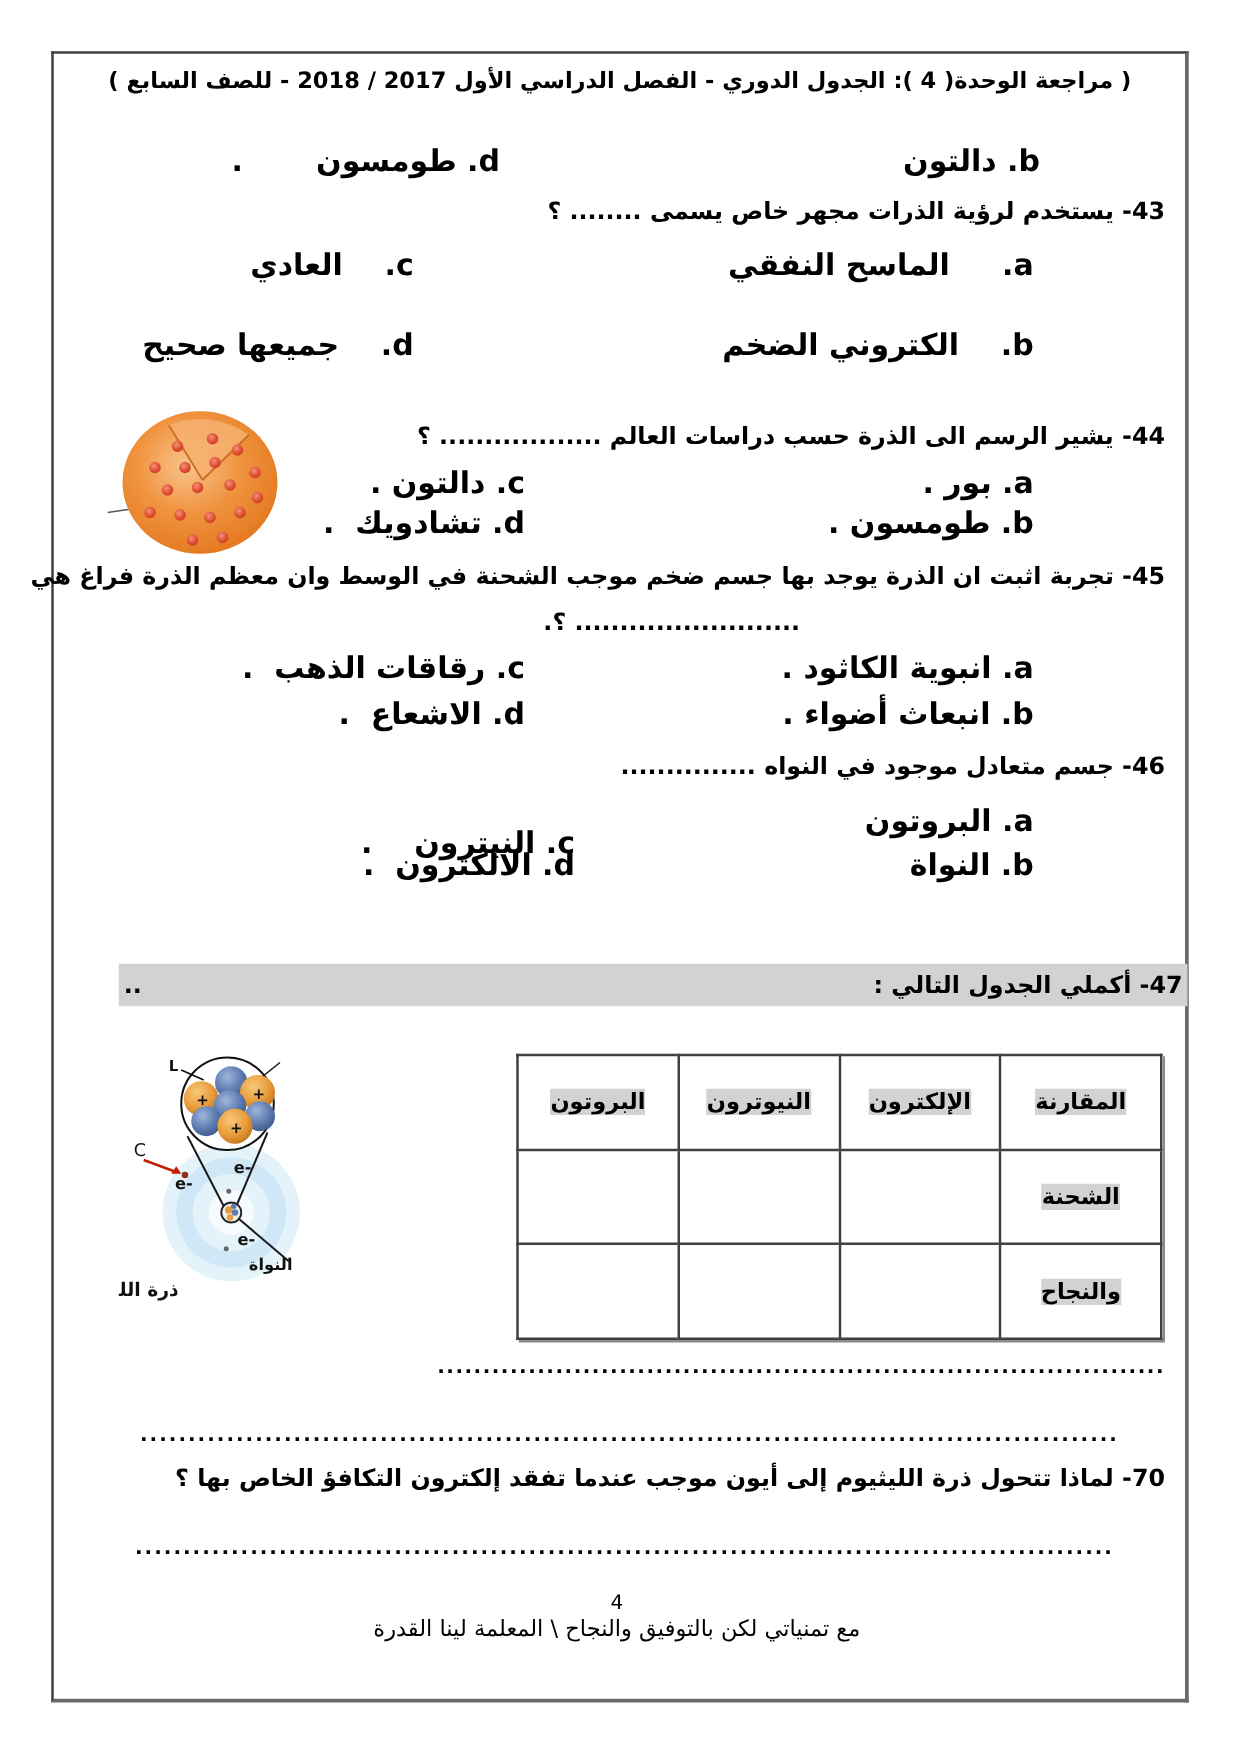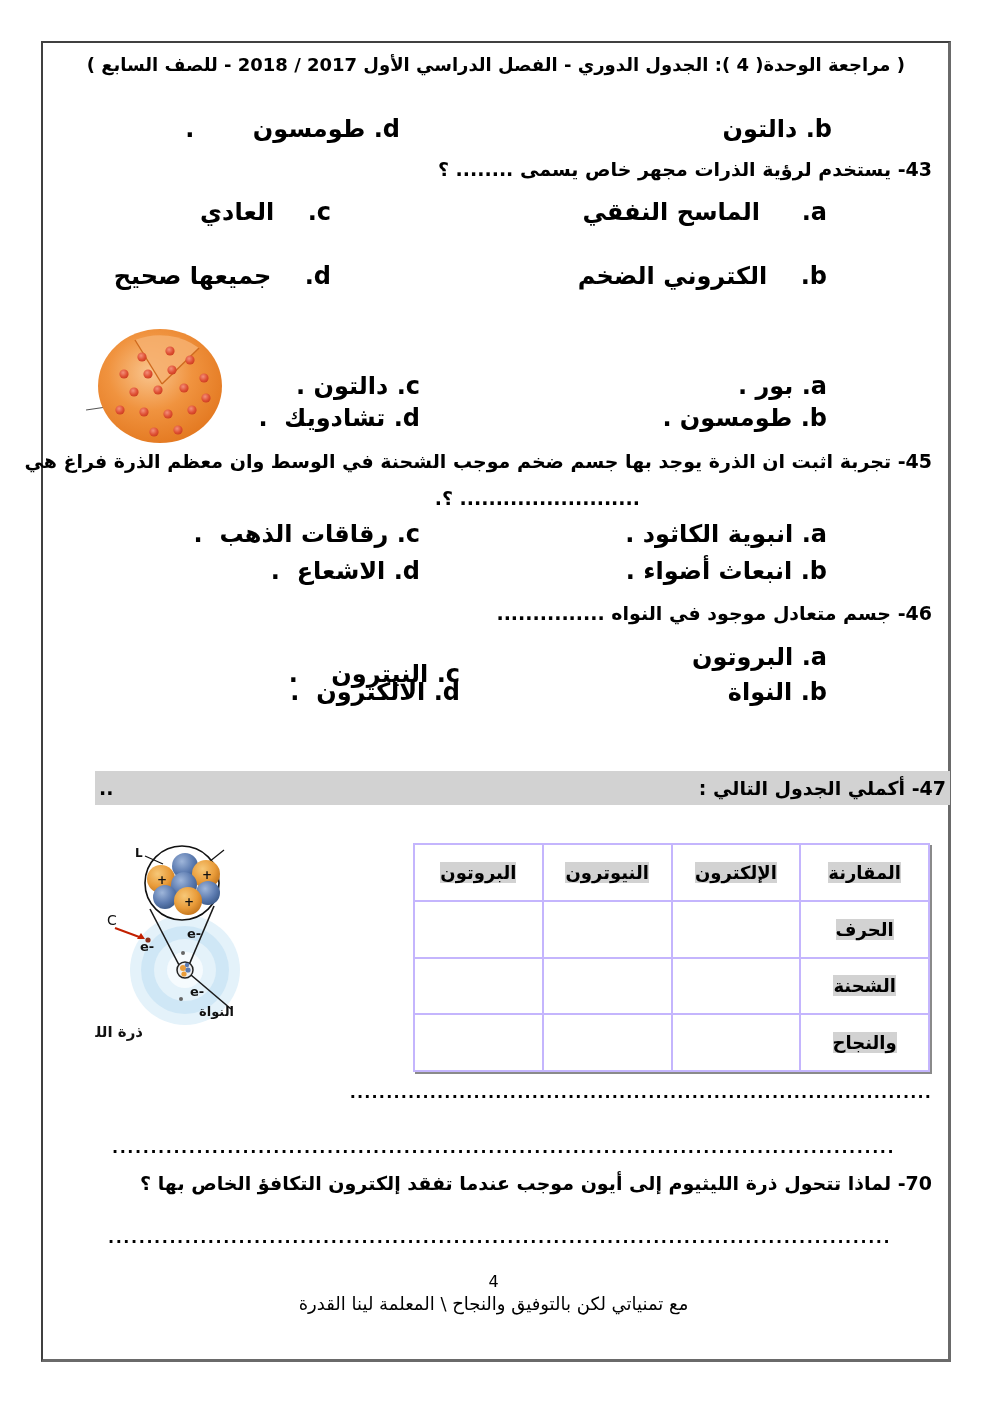--- a/index.html
+++ b/index.html
@@ -31,21 +31,21 @@
     display:flex;direction:rtl;align-items:baseline;font-weight:bold;
   }
   .q48row .txt{font-size:19px;white-space:nowrap;flex:0 0 auto;}
   .q48row .fill{flex:1 1 auto;overflow:hidden;white-space:nowrap;font-size:16px;letter-spacing:1.2px;direction:rtl;}
   .ft{position:absolute;left:41px;width:905px;text-align:center;font-weight:normal;direction:rtl;}
   table.cmp{
     position:absolute;left:413px;top:843px;width:517px;height:229px;
     border-collapse:collapse;direction:rtl;table-layout:fixed;
   }
   table.cmp td{
-    border:2px solid #c4b5fd;text-align:center;vertical-align:middle;
+    border:2px solid #404040;text-align:center;vertical-align:middle;
     font-weight:bold;font-size:18px;padding:0;
   }
   table.cmp{border:2px solid #1d1d1d;box-shadow:2px 2px 0 #8a8a8a;}
   svg text{font-family:"DejaVu Sans","Liberation Sans",sans-serif;}
 </style>
 </head>
 <body>
 
 <div class="page">
   <div class="frame"></div>
@@ -54,20 +54,21 @@
 
   <div class="line opt" style="top:115px;right:160px;">b. دالتون</div>
   <div class="line opt" style="top:115px;right:592px;">d. طومسون&nbsp;&nbsp;&nbsp;&nbsp;&nbsp;&nbsp; .</div>
 
   <div class="line qtext" style="top:158px;right:60px;">43- يستخدم لرؤية الذرات  مجهر خاص يسمى ........  ؟</div>
   <div class="line opt" style="top:198px;right:165px;">a.&nbsp;&nbsp;&nbsp;&nbsp; الماسح النفقي</div>
   <div class="line opt" style="top:198px;right:661px;">c.&nbsp;&nbsp;&nbsp; العادي</div>
   <div class="line opt" style="top:262px;right:165px;">b.&nbsp;&nbsp;&nbsp; الكتروني الضخم</div>
   <div class="line opt" style="top:262px;right:661px;">d.&nbsp;&nbsp;&nbsp; جميعها صحيح</div>
 
+  <div class="line qtext" style="top:338px;right:60px;">44-  يشير الرسم الى الذرة حسب دراسات العالم ..................  ؟</div>
   <div class="line opt" style="top:372px;right:165px;">a. بور  .</div>
   <div class="line opt" style="top:372px;right:572px;">c. دالتون  .</div>
   <div class="line opt" style="top:404px;right:165px;">b. طومسون   .</div>
   <div class="line opt" style="top:404px;right:572px;">d. تشادويك  &nbsp;.</div>
 
   <svg style="position:absolute;left:86px;top:326px;" width="148" height="124" viewBox="0 0 148 124">
     <defs>
       <radialGradient id="orangeBody" cx="0.42" cy="0.38" r="0.75">
         <stop offset="0" stop-color="#f9c58e"></stop>
         <stop offset="0.45" stop-color="#f0933f"></stop>
@@ -126,26 +127,20 @@
 
   <table class="cmp">
     <tbody>
         <tr>
       <td><span class="hl">المقارنة</span></td>
       <td><span class="hl">الإلكترون</span></td>
       <td><span class="hl">النيوترون</span></td>
       <td><span class="hl">البروتون</span></td>
     </tr>
     <tr>
-      <td><span class="hl">الحرف</span></td>
-      <td></td>
-      <td></td>
-      <td></td>
-    </tr>
-    <tr>
       <td><span class="hl">الشحنة</span></td>
       <td></td>
       <td></td>
       <td></td>
     </tr>
     <tr>
       <td><span class="hl">والنجاح</span></td>
       <td></td>
       <td></td>
       <td></td>

